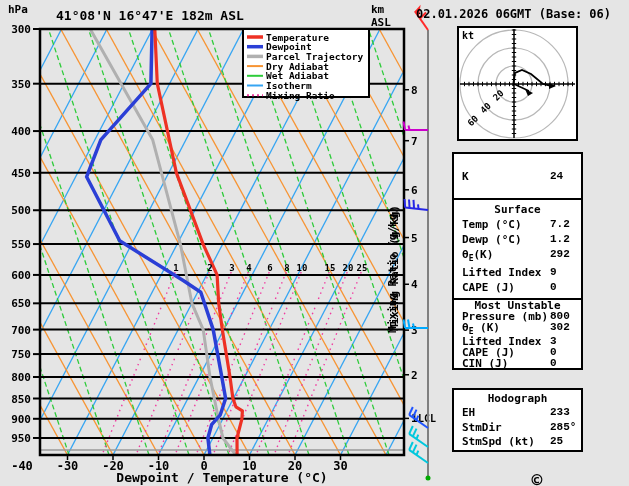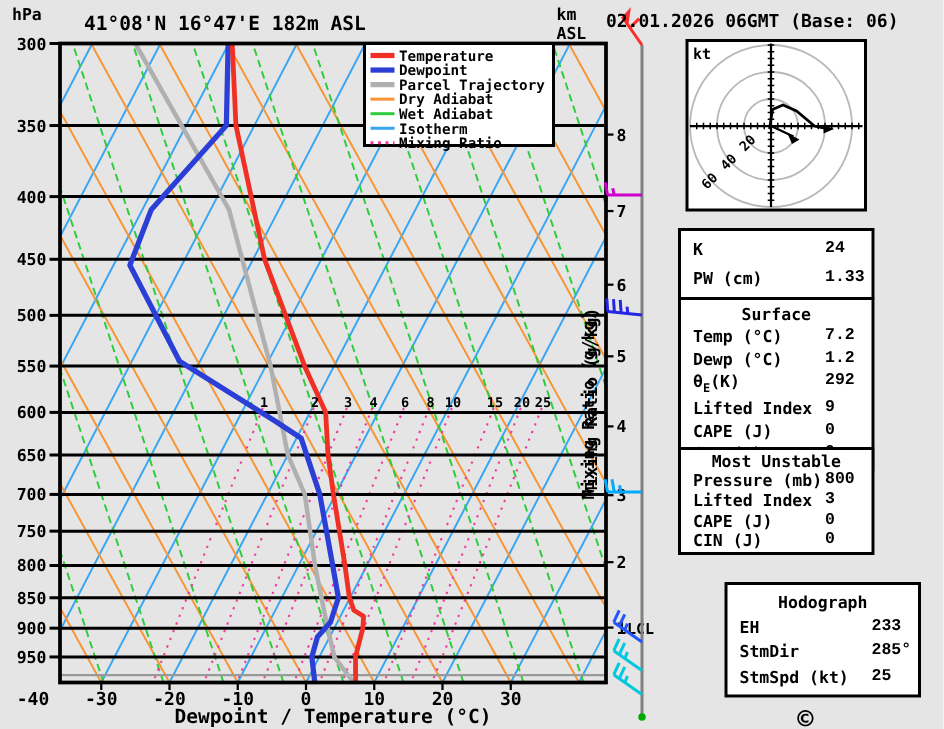--- a/index.html
+++ b/index.html
@@ -6,21 +6,21 @@
   #app{position:relative;width:629px;height:486px;background:#e5e5e5;overflow:hidden;
        font-family:"DejaVu Sans Mono",monospace;color:#000;}
   svg text{font-family:"DejaVu Sans Mono",monospace;font-weight:bold;fill:#000;}
   .tbox{position:absolute;left:452px;width:131px;border:2px solid #000;background:#fff;
         display:flex;flex-direction:column;justify-content:space-evenly;
         font-size:11px;font-weight:bold;box-sizing:border-box;}
   .trow{position:relative;padding-left:8px;white-space:pre;line-height:1;}
   .tval{position:absolute;left:96px;top:0;font-family:Liberation Mono, monospace;}
   .thead{text-align:center;line-height:1;}
   sub{font-size:8px;}
-  #date-title{position:absolute;left:386px;top:7px;width:231px;text-align:center;
+  #date-title{position:absolute;left:398px;top:7px;width:231px;text-align:center;
               font-size:12px;font-weight:bold;white-space:nowrap;}
   #copyright{position:absolute;left:446px;top:469px;width:182px;text-align:center;
              font-size:18px;font-weight:bold;}
 </style>
 </head>
 <body>
 
 <div id="app">
   <svg id="main-svg" width="629" height="486" viewBox="0 0 629 486">
     <defs>
@@ -318,39 +318,39 @@
           <line x1="514" y1="84" x2="529" y2="91" stroke="#000" stroke-width="1.5"></line>
           <polygon points="533,93 525,89 528,96" fill="#000"></polygon>
         </g>
     </g>
   </svg>
 
   <div id="date-title">02.01.2026 06GMT (Base: 06)</div>
   <div id="tables">
       <div class="tbox" style="top: 152px; height: 48px;">
         <div class="trow"><span>K</span><span class="tval">24</span></div>
-        <div class="trow"><span>PW (cm)</span><span class="tval">1.33</span></div>
       </div>
       <div class="tbox" style="top: 198px; height: 116px;">
         <div class="thead">Surface</div>
         <div class="trow"><span>Temp (°C)</span><span class="tval">7.2</span></div>
         <div class="trow"><span>Dewp (°C)</span><span class="tval">1.2</span></div>
         <div class="trow"><span>θ<sub>E</sub>(K)</span><span class="tval">292</span></div>
         <div class="trow"><span>Lifted Index</span><span class="tval">9</span></div>
         <div class="trow"><span>CAPE (J)</span><span class="tval">0</span></div>
         <div class="trow"><span>CIN (J)</span><span class="tval">0</span></div>
       </div>
       <div class="tbox" style="top: 298px; height: 72px;">
         <div class="thead">Most Unstable</div>
         <div class="trow"><span>Pressure (mb)</span><span class="tval">800</span></div>
+        <div class="trow"><span>θ<sub>E</sub> (K)</span><span class="tval">302</span></div>
         <div class="trow"><span>Lifted Index</span><span class="tval">3</span></div>
         <div class="trow"><span>CAPE (J)</span><span class="tval">0</span></div>
         <div class="trow"><span>CIN (J)</span><span class="tval">0</span></div>
       </div>
-      <div class="tbox" style="top: 388px; height: 77px; margin-left: 31px;">
+      <div class="tbox" style="top: 388px; height: 64px;">
         <div class="thead">Hodograph</div>
         <div class="trow"><span>EH</span><span class="tval">233</span></div>
         <div class="trow"><span>StmDir</span><span class="tval">285°</span></div>
         <div class="trow"><span>StmSpd (kt)</span><span class="tval">25</span></div>
       </div>
     </div>
   <div id="copyright">© weatheronline.co.uk</div>
 </div>
 
 </body></html>

